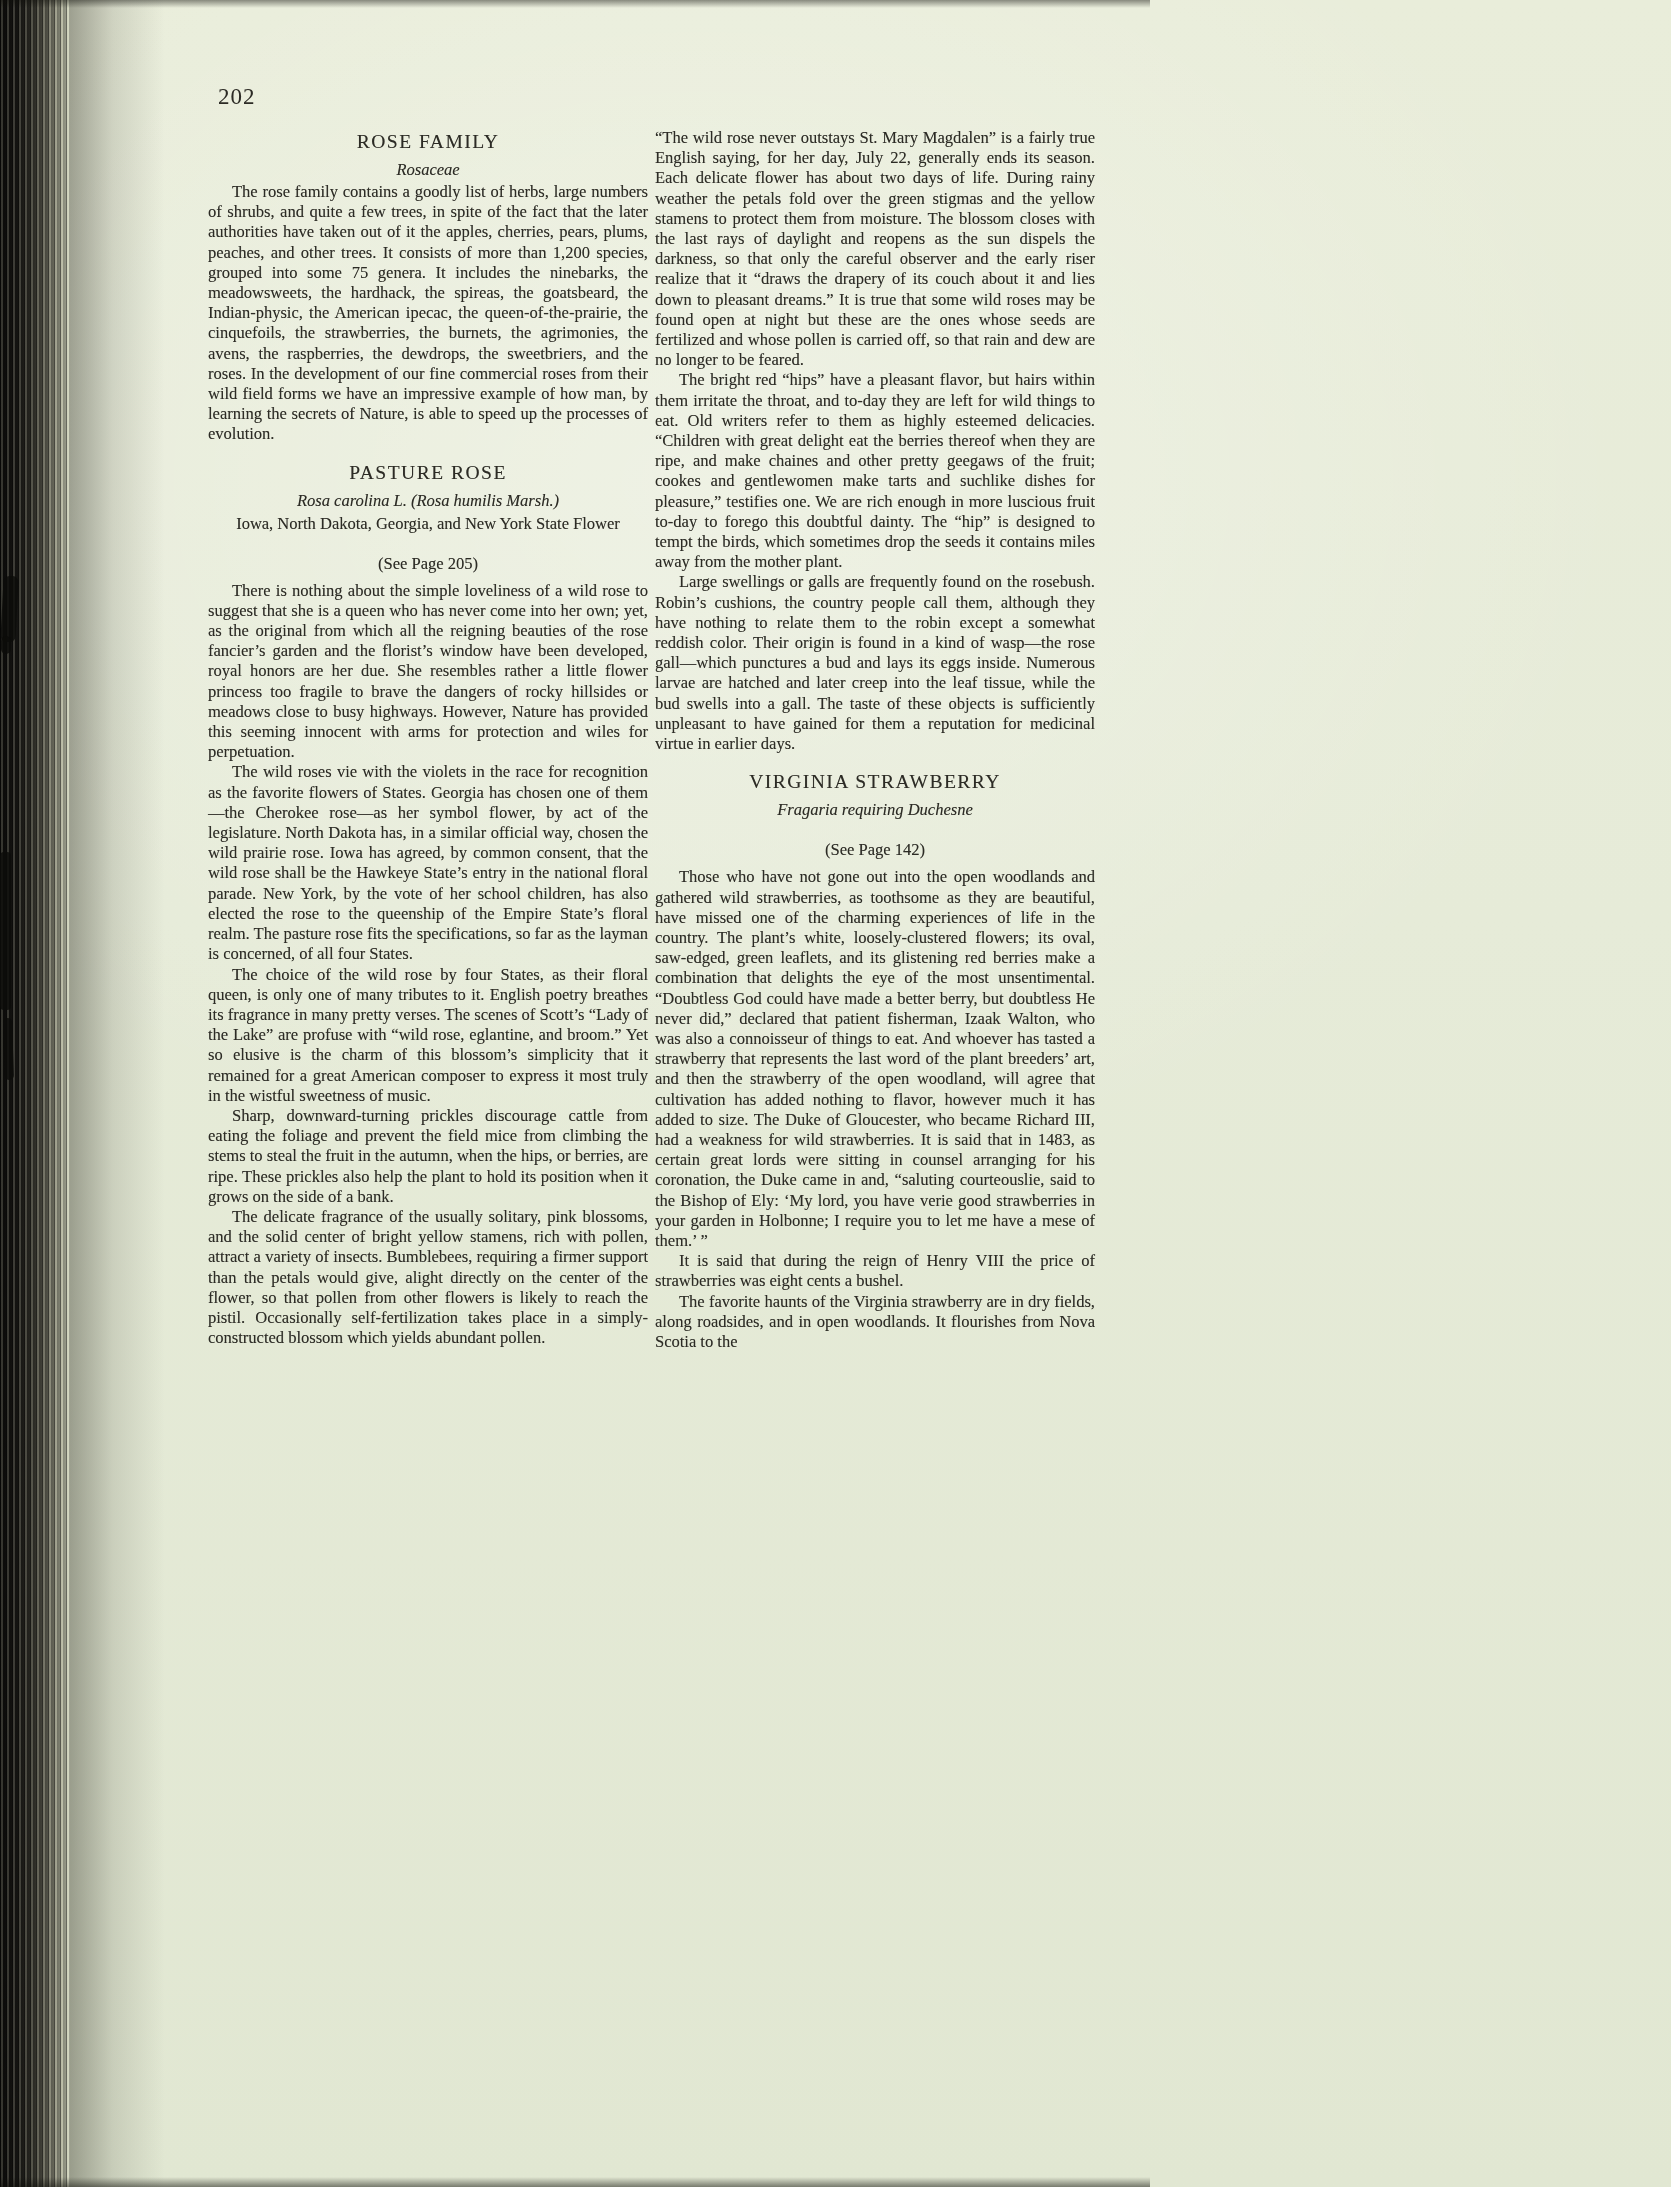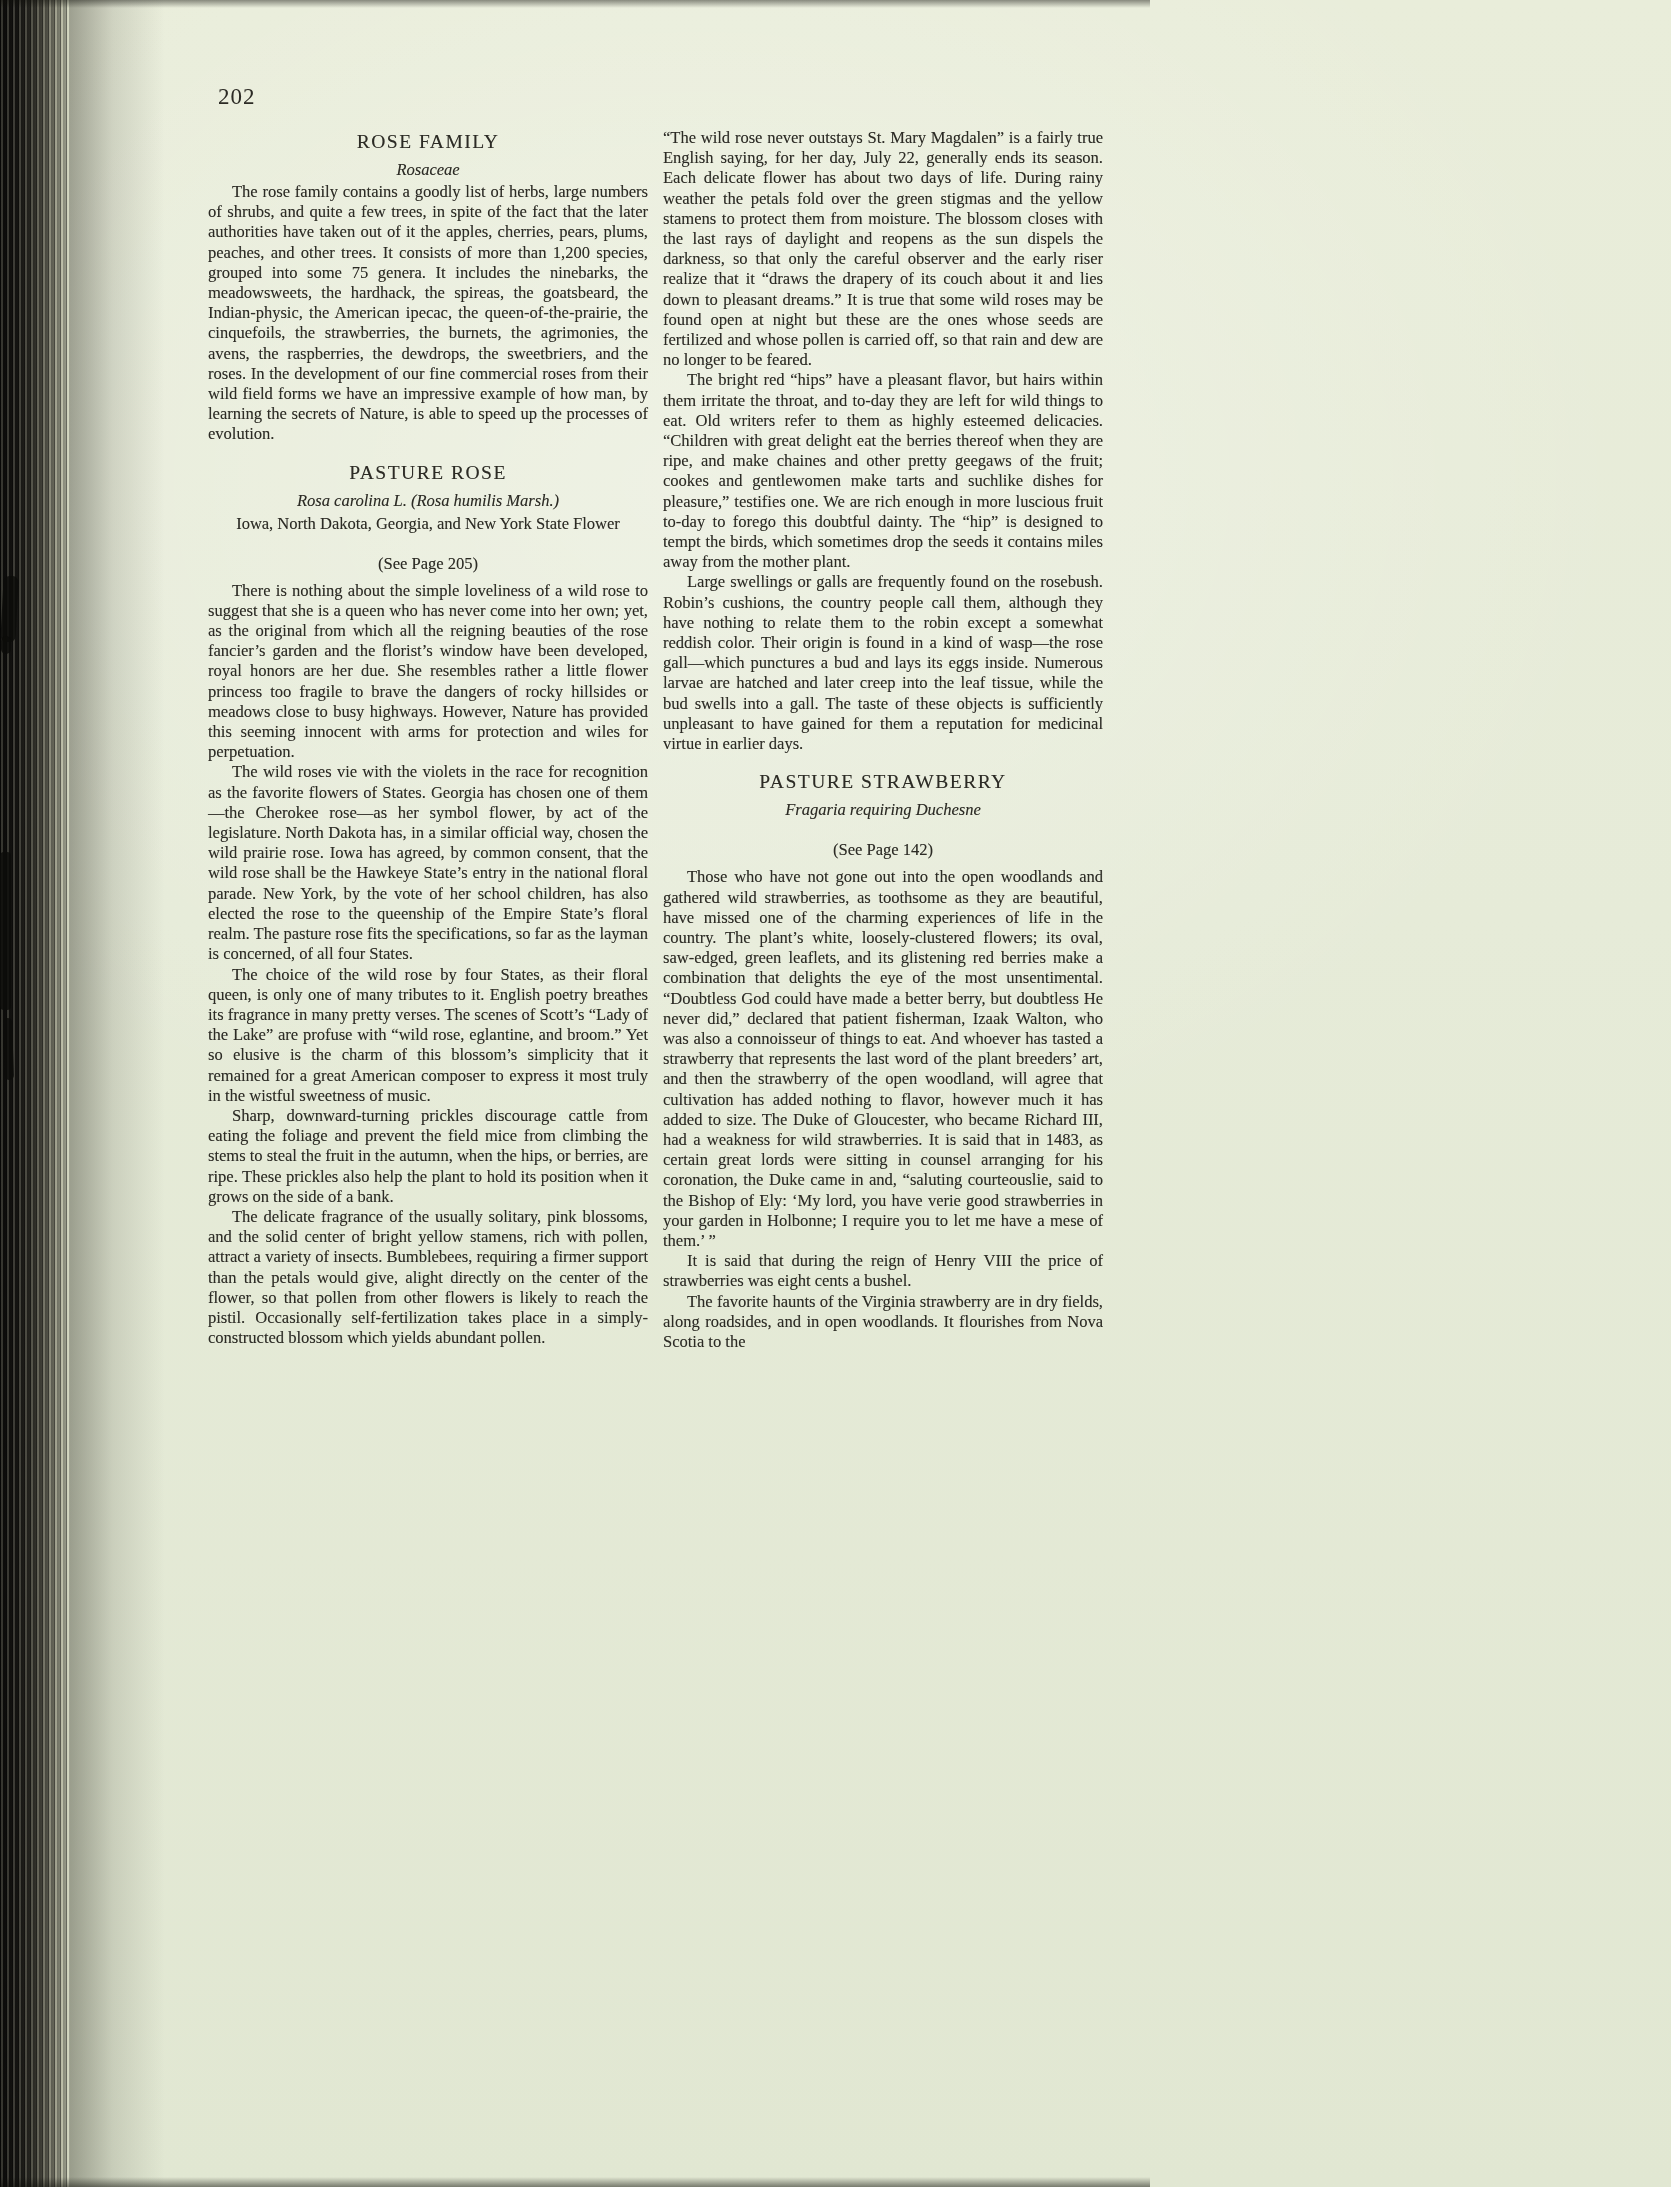--- a/index.html
+++ b/index.html
@@ -47,21 +47,21 @@
   .pagenum {
     position:absolute; left:218px; top:84px;
     font-size:23px; letter-spacing:1px;
   }
   .runhead {
     position:absolute; left:208px; top:84px; width:902px;
     text-align:center; font-size:23px; letter-spacing:3px;
   }
   .columns {
     position:absolute; left:208px; top:128px; width:902px;
-    display:flex; gap:15px;
+    display:flex; gap:7px;
   }
   .col {
     width:440px; flex:0 0 440px;
     font-size:16.5px; line-height:20.2px; color:#2c2b25;
     text-shadow:0.2px 0.2px 0.3px rgba(43,42,36,0.35);
   }
   .title {
     text-align:center; font-size:19.5px; font-weight:normal;
     letter-spacing:1.5px; margin:16px 0 5px; line-height:24px;
   }
@@ -96,21 +96,21 @@
         <p class="para">The choice of the wild rose by four States, as their floral queen, is only one of many tributes to it. English poetry breathes its fragrance in many pretty verses. The scenes of Scott’s “Lady of the Lake” are profuse with “wild rose, eglantine, and broom.” Yet so elusive is the charm of this blossom’s simplicity that it remained for a great American composer to express it most truly in the wistful sweetness of music.</p>
         <p class="para">Sharp, downward-turning prickles discourage cattle from eating the foliage and prevent the field mice from climbing the stems to steal the fruit in the autumn, when the hips, or berries, are ripe. These prickles also help the plant to hold its position when it grows on the side of a bank.</p>
         <p class="para">The delicate fragrance of the usually solitary, pink blossoms, and the solid center of bright yellow stamens, rich with pollen, attract a variety of insects. Bumblebees, requiring a firmer support than the petals would give, alight directly on the center of the flower, so that pollen from other flowers is likely to reach the pistil. Occasionally self-fertilization takes place in a simply-constructed blossom which yields abundant pollen.</p>
       </div>
 
       <div class="col">
         <p class="para noindent">“The wild rose never outstays St. Mary Magdalen” is a fairly true English saying, for her day, July 22, generally ends its season. Each delicate flower has about two days of life. During rainy weather the petals fold over the green stigmas and the yellow stamens to protect them from moisture. The blossom closes with the last rays of daylight and reopens as the sun dispels the darkness, so that only the careful observer and the early riser realize that it “draws the drapery of its couch about it and lies down to pleasant dreams.” It is true that some wild roses may be found open at night but these are the ones whose seeds are fertilized and whose pollen is carried off, so that rain and dew are no longer to be feared.</p>
         <p class="para">The bright red “hips” have a pleasant flavor, but hairs within them irritate the throat, and to-day they are left for wild things to eat. Old writers refer to them as highly esteemed delicacies. “Children with great delight eat the berries thereof when they are ripe, and make chaines and other pretty geegaws of the fruit; cookes and gentlewomen make tarts and suchlike dishes for pleasure,” testifies one. We are rich enough in more luscious fruit to-day to forego this doubtful dainty. The “hip” is designed to tempt the birds, which sometimes drop the seeds it contains miles away from the mother plant.</p>
         <p class="para">Large swellings or galls are frequently found on the rosebush. Robin’s cushions, the country people call them, although they have nothing to relate them to the robin except a somewhat reddish color. Their origin is found in a kind of wasp—the rose gall—which punctures a bud and lays its eggs inside. Numerous larvae are hatched and later creep into the leaf tissue, while the bud swells into a gall. The taste of these objects is sufficiently unpleasant to have gained for them a reputation for medicinal virtue in earlier days.</p>
 
-        <h2 class="title">PASTURE STRAWBERRY</h2>
+        <h2 class="title">VIRGINIA STRAWBERRY</h2>
         <div class="sub italic">Fragaria requiring Duchesne</div>
         <div class="sub seepage">(See Page 142)</div>
         <p class="para">Those who have not gone out into the open woodlands and gathered wild strawberries, as toothsome as they are beautiful, have missed one of the charming experiences of life in the country. The plant’s white, loosely-clustered flowers; its oval, saw-edged, green leaflets, and its glistening red berries make a combination that delights the eye of the most unsentimental. “Doubtless God could have made a better berry, but doubtless He never did,” declared that patient fisherman, Izaak Walton, who was also a connoisseur of things to eat. And whoever has tasted a strawberry that represents the last word of the plant breeders’ art, and then the strawberry of the open woodland, will agree that cultivation has added nothing to flavor, however much it has added to size. The Duke of Gloucester, who became Richard III, had a weakness for wild strawberries. It is said that in 1483, as certain great lords were sitting in counsel arranging for his coronation, the Duke came in and, “saluting courteouslie, said to the Bishop of Ely: ‘My lord, you have verie good strawberries in your garden in Holbonne; I require you to let me have a mese of them.’ ”</p>
         <p class="para">It is said that during the reign of Henry VIII the price of strawberries was eight cents a bushel.</p>
         <p class="para">The favorite haunts of the Virginia strawberry are in dry fields, along roadsides, and in open woodlands. It flourishes from Nova Scotia to the</p>
       </div>
 
     </div>
   </div>
 

